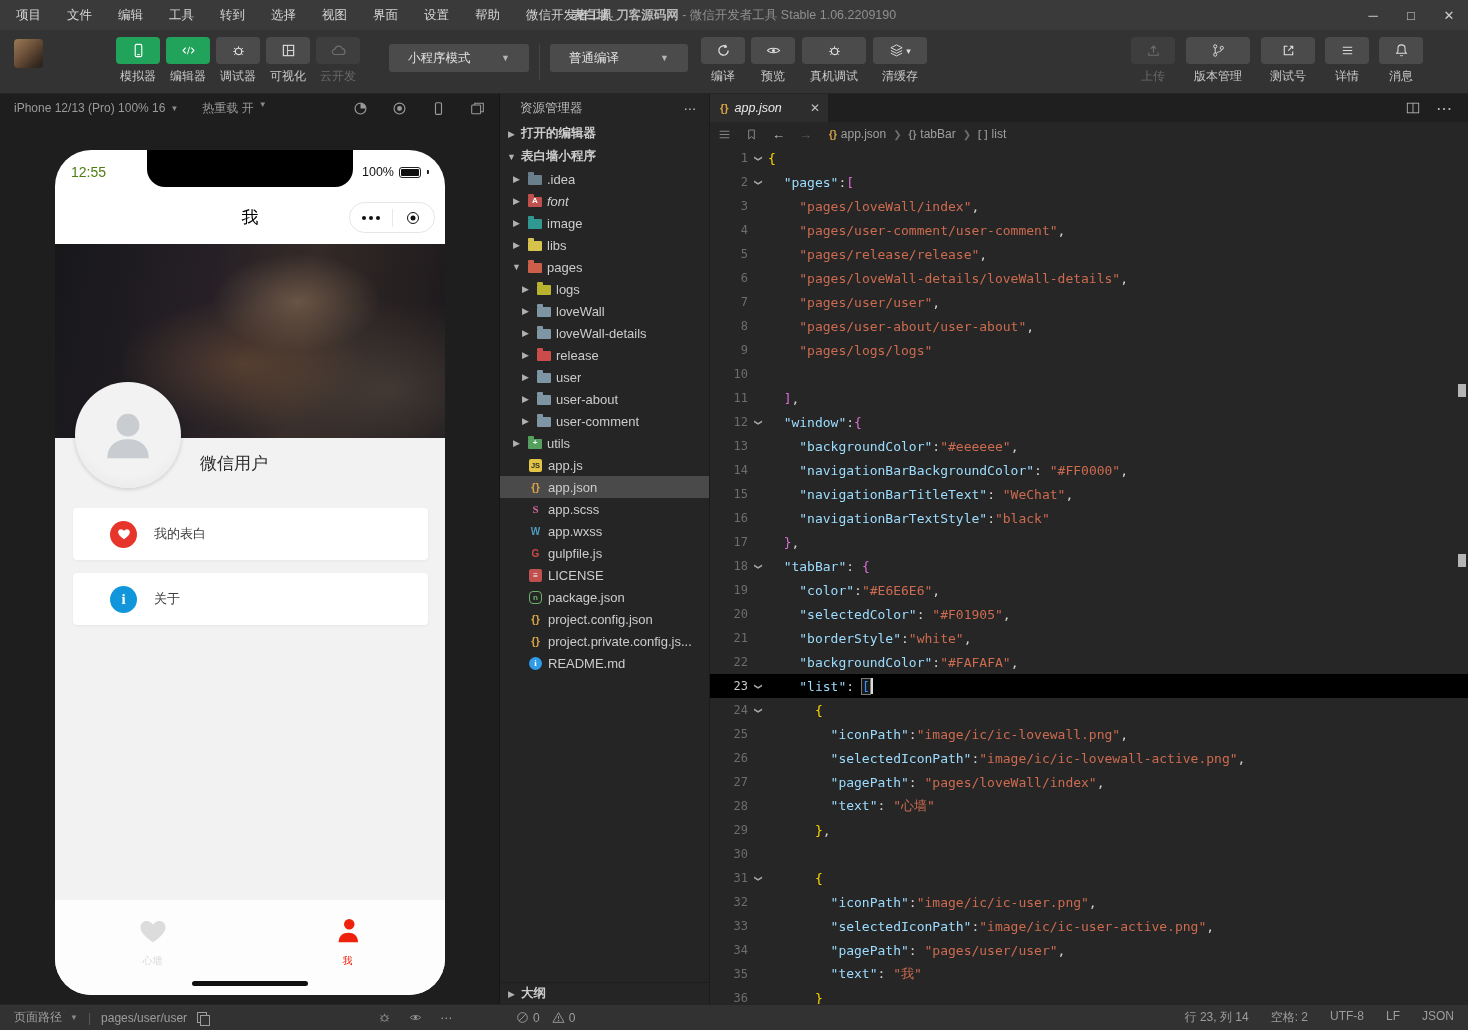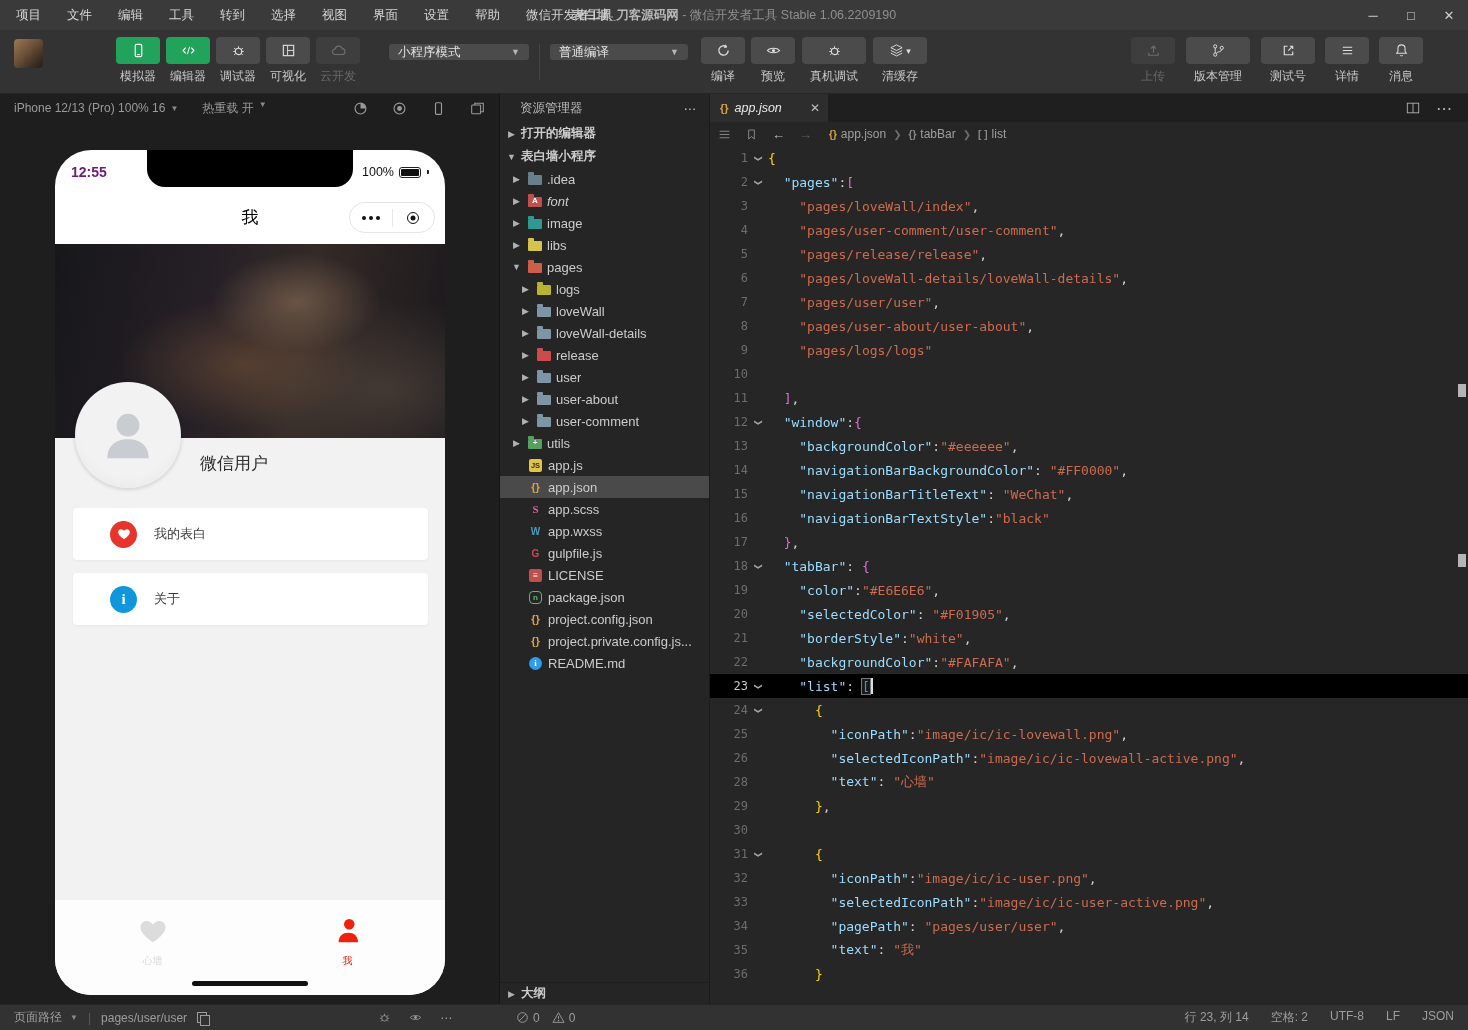--- a/index.html
+++ b/index.html
@@ -23,43 +23,43 @@
   .tb-group { display:flex; align-items:flex-start; }
   .tbtn { width:50px; display:flex; flex-direction:column; align-items:center; margin-top:7px; }
   .tbtn .pill { width:44px; height:27px; border-radius:4px; background:#4b4b4b; color:#dedede; display:flex; align-items:center; justify-content:center; gap:2px; }
   .tbtn.green .pill { background:#22a35c; color:#fff; }
   .tbtn .lbl { margin-top:4px; font-size:12px; color:#c8c8c8; white-space:nowrap; }
   .tbtn.disabled .pill { background:#3e3e3e; color:#6e6e6e; }
   .tbtn.disabled .lbl { color:#686868; }
   .tbtn.wide { width:72px; } .tbtn.wide .pill { width:64px; }
   .tbtn.mid { width:60px; } .tbtn.mid .pill { width:54px; }
   .pill svg { width:15px; height:15px; }
-  .tb-select { height:16px; margin-top:14px; background:#4b4b4b; border-radius:3px; color:#e2e2e2; font-size:12.5px;
-    display:flex; align-items:center; padding:0 9px; }
+  .tb-select { height:28px; margin-top:14px; background:#4b4b4b; border-radius:3px; color:#e2e2e2; font-size:12.5px;
+    display:flex; align-items:center; padding:0 19px; }
   .tb-select .car { margin-left:auto; color:#b5b5b5; font-size:9px; padding-left:8px; }
   .tb-divider { width:1px; height:36px; background:#454545; margin:14px 10px 0 10px; }
   .tb-right { margin-left:auto; display:flex; padding-right:42px; gap:4px; }
 
   
   .main { display:flex; height:910px; }
 
   
   .sim { width:500px; background:#1e1e1e; display:flex; flex-direction:column; border-right:1px solid #161616; }
   .sim-header { height:28px; display:flex; align-items:center; color:#9a9a9a; font-size:12px; padding:0 14px; }
   .sim-dev { display:flex; align-items:center; gap:5px; white-space:nowrap; }
   .sim-car { font-size:8px; color:#8a8a8a; }
   .sim-hot { margin-left:24px; display:flex; align-items:flex-start; gap:5px; white-space:nowrap; }
   .sim-hicons { margin-left:auto; display:flex; gap:24px; color:#9a9a9a; }
   .sim-hicons svg { width:15px; height:15px; }
   .sim-body { flex:1; position:relative; }
 
   .phone { position:absolute; left:55px; top:28px; width:390px; height:845px; background:#ffffff; border-radius:36px; overflow:hidden; }
   .notch { position:absolute; top:0; left:50%; transform:translateX(-50%); width:206px; height:37px; background:#000; border-radius:0 0 18px 18px; z-index:5; }
   .p-status { position:absolute; top:0; left:0; right:0; height:44px; display:flex; align-items:center; padding:0 16px; z-index:6; }
-  .p-time { font-size:14px; font-weight:bold; color:#701a75; }
+  .p-time { font-size:14px; font-weight:normal; color:#4d7c0f; }
   .p-batt { margin-left:auto; display:flex; align-items:center; gap:5px; font-size:12.5px; color:#111; }
   .batt-body { width:22px; height:11px; border:1.5px solid #222; border-radius:3px; position:relative; }
   .batt-body::after { content:''; position:absolute; inset:1px; background:#111; border-radius:1px; }
   .batt-cap { width:2px; height:4px; background:#222; border-radius:0 1px 1px 0; margin-left:1px; }
   .p-nav { position:absolute; top:44px; left:0; right:0; height:50px; }
   .p-nav-title { position:absolute; left:0; right:0; top:12px; text-align:center; font-size:17px; color:#000; }
   .capsule { position:absolute; right:10px; top:8px; width:86px; height:31px; border:1px solid #e5e5e5; border-radius:16px;
     background:rgba(255,255,255,.95); display:flex; align-items:center; }
   .cap-dots { flex:1; display:flex; justify-content:center; gap:3px; }
   .cap-dots i { width:4px; height:4px; border-radius:50%; background:#111; }
@@ -811,20 +811,27 @@
               <span class="fold"></span>
             </span>
             <span class="txt"><span class="ind"></span><span class="ind g"></span><span class="ind g"></span><span class="ind g"></span><span class="key">"iconPath"</span><span class="pun">:</span><span class="str">"image/ic/ic-lovewall.png"</span><span class="pun">,</span></span>
           </div>
           <div class="line">
             <span class="gut">
               <span class="num">26</span>
               <span class="fold"></span>
             </span>
             <span class="txt"><span class="ind"></span><span class="ind g"></span><span class="ind g"></span><span class="ind g"></span><span class="key">"selectedIconPath"</span><span class="pun">:</span><span class="str">"image/ic/ic-lovewall-active.png"</span><span class="pun">,</span></span>
+          </div>
+          <div class="line">
+            <span class="gut">
+              <span class="num">27</span>
+              <span class="fold"></span>
+            </span>
+            <span class="txt"><span class="ind"></span><span class="ind g"></span><span class="ind g"></span><span class="ind g"></span><span class="key">"pagePath"</span><span class="pun">: </span><span class="str">"pages/loveWall/index"</span><span class="pun">,</span></span>
           </div>
           <div class="line">
             <span class="gut">
               <span class="num">28</span>
               <span class="fold"></span>
             </span>
             <span class="txt"><span class="ind"></span><span class="ind g"></span><span class="ind g"></span><span class="ind g"></span><span class="key">"text"</span><span class="pun">: </span><span class="str">"心墙"</span></span>
           </div>
           <div class="line">
             <span class="gut">

